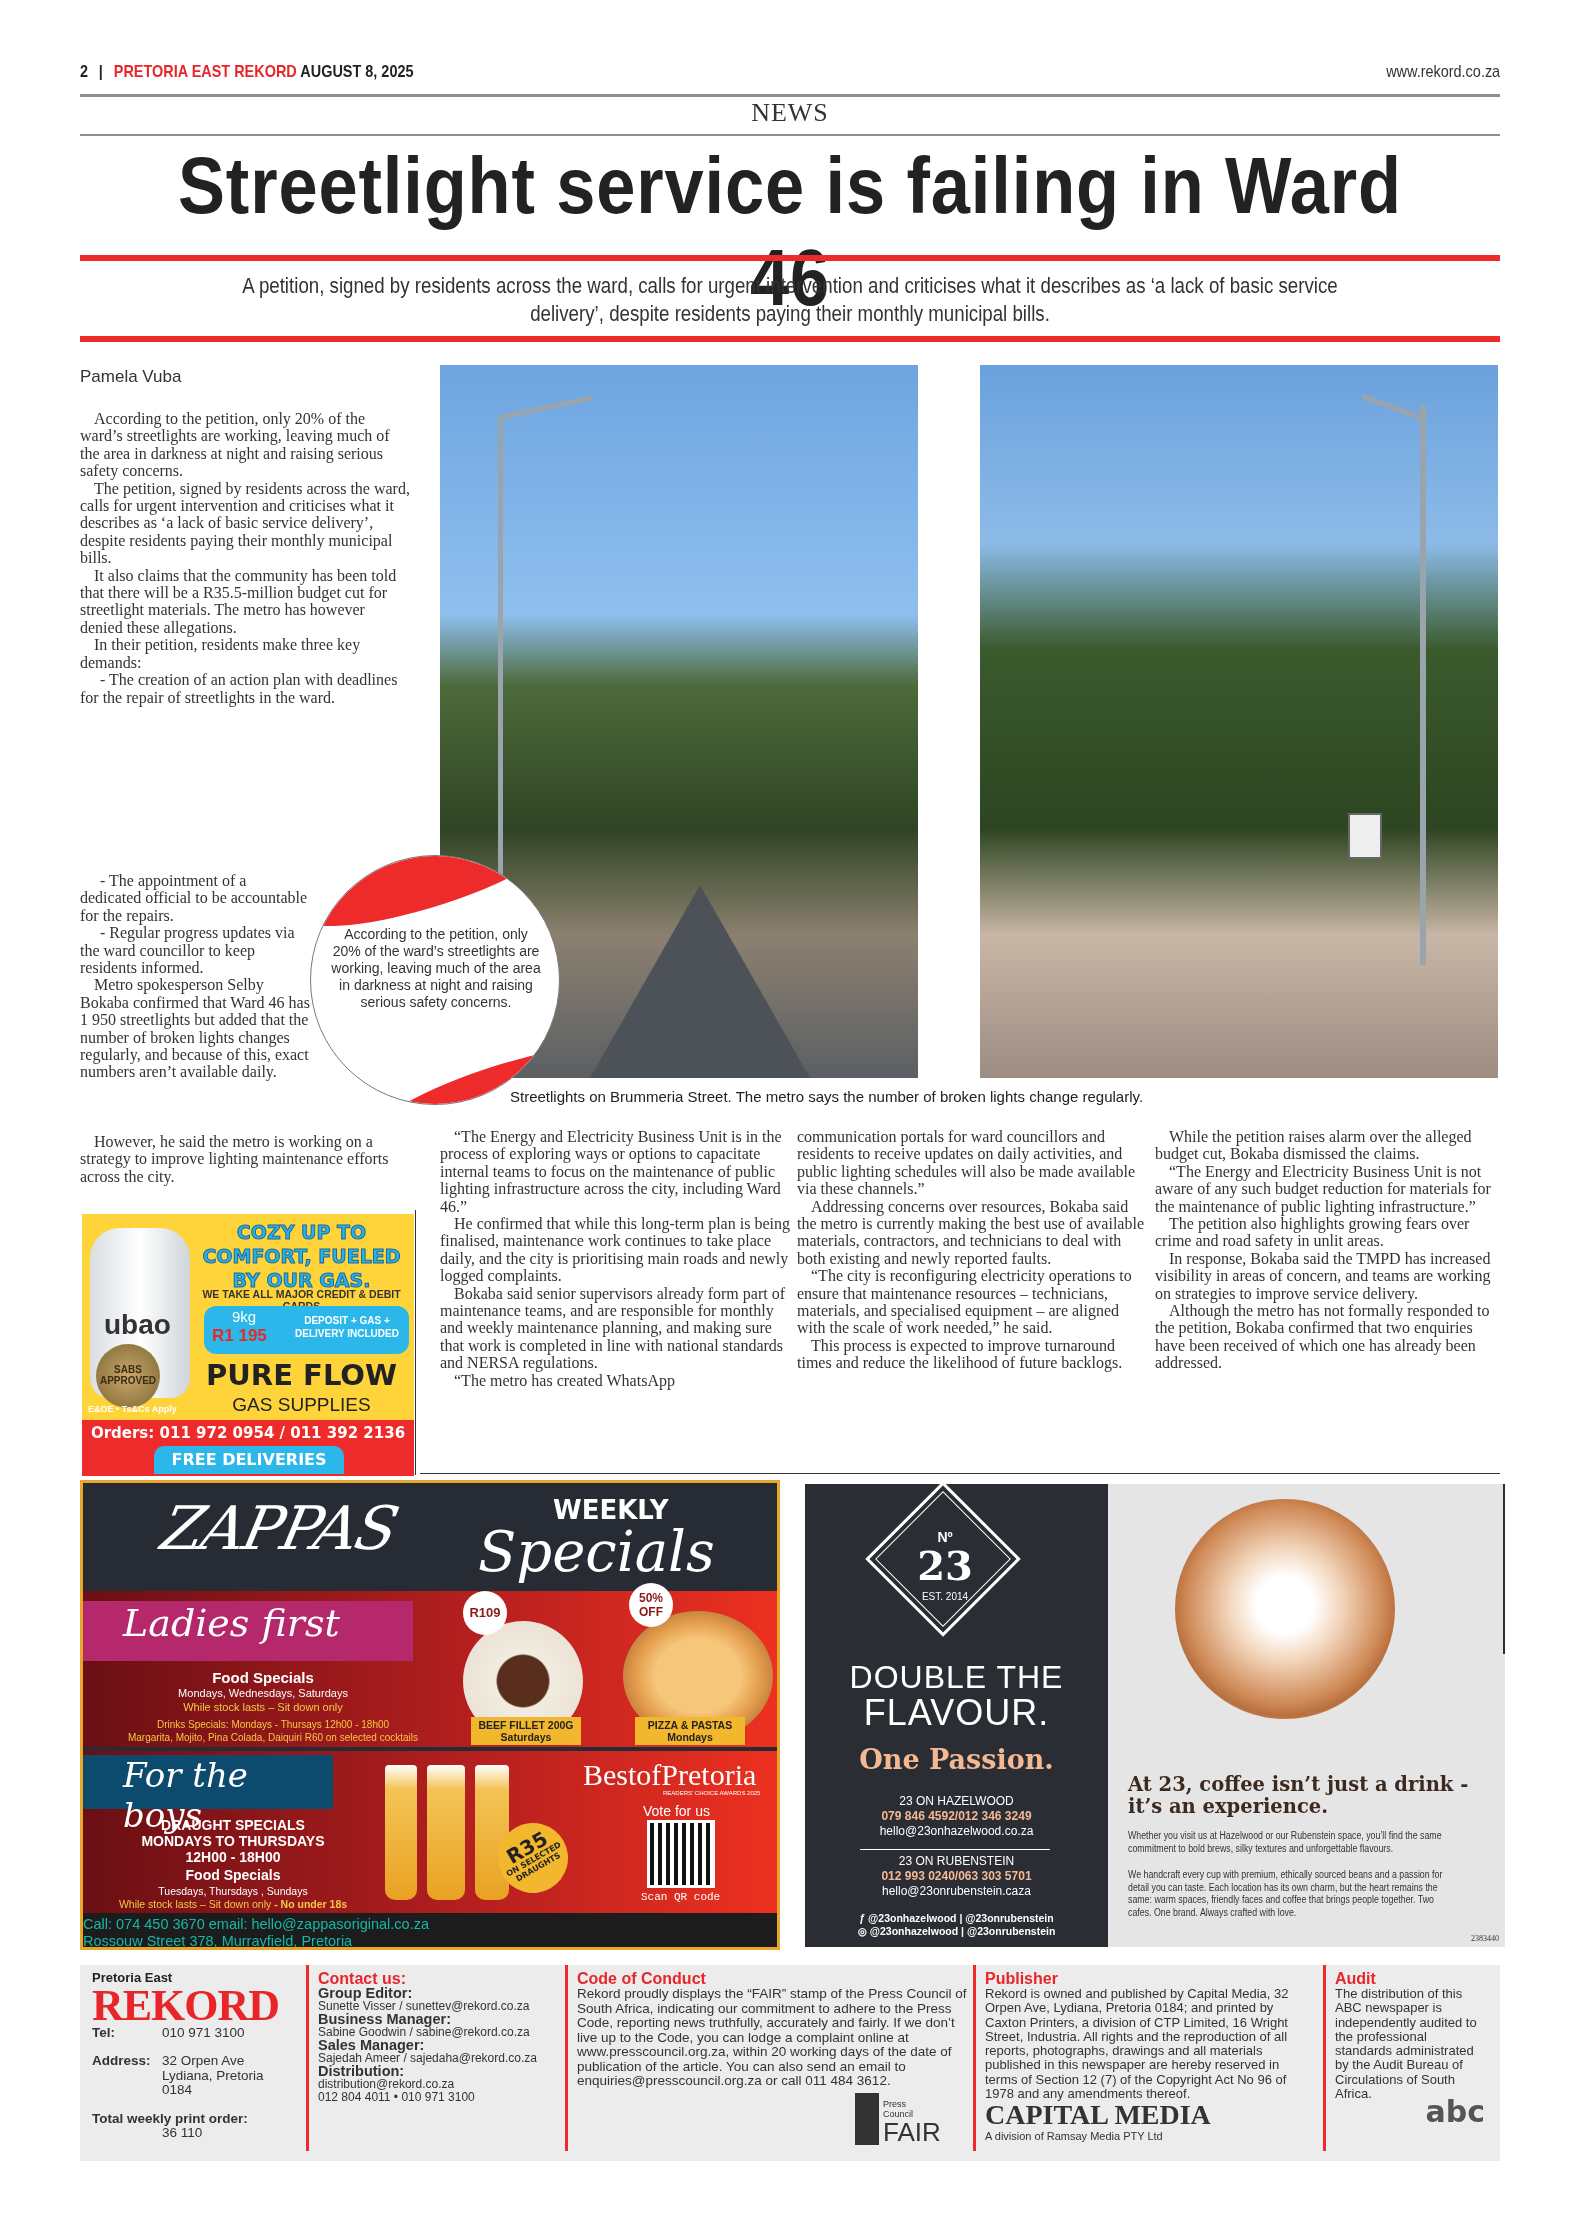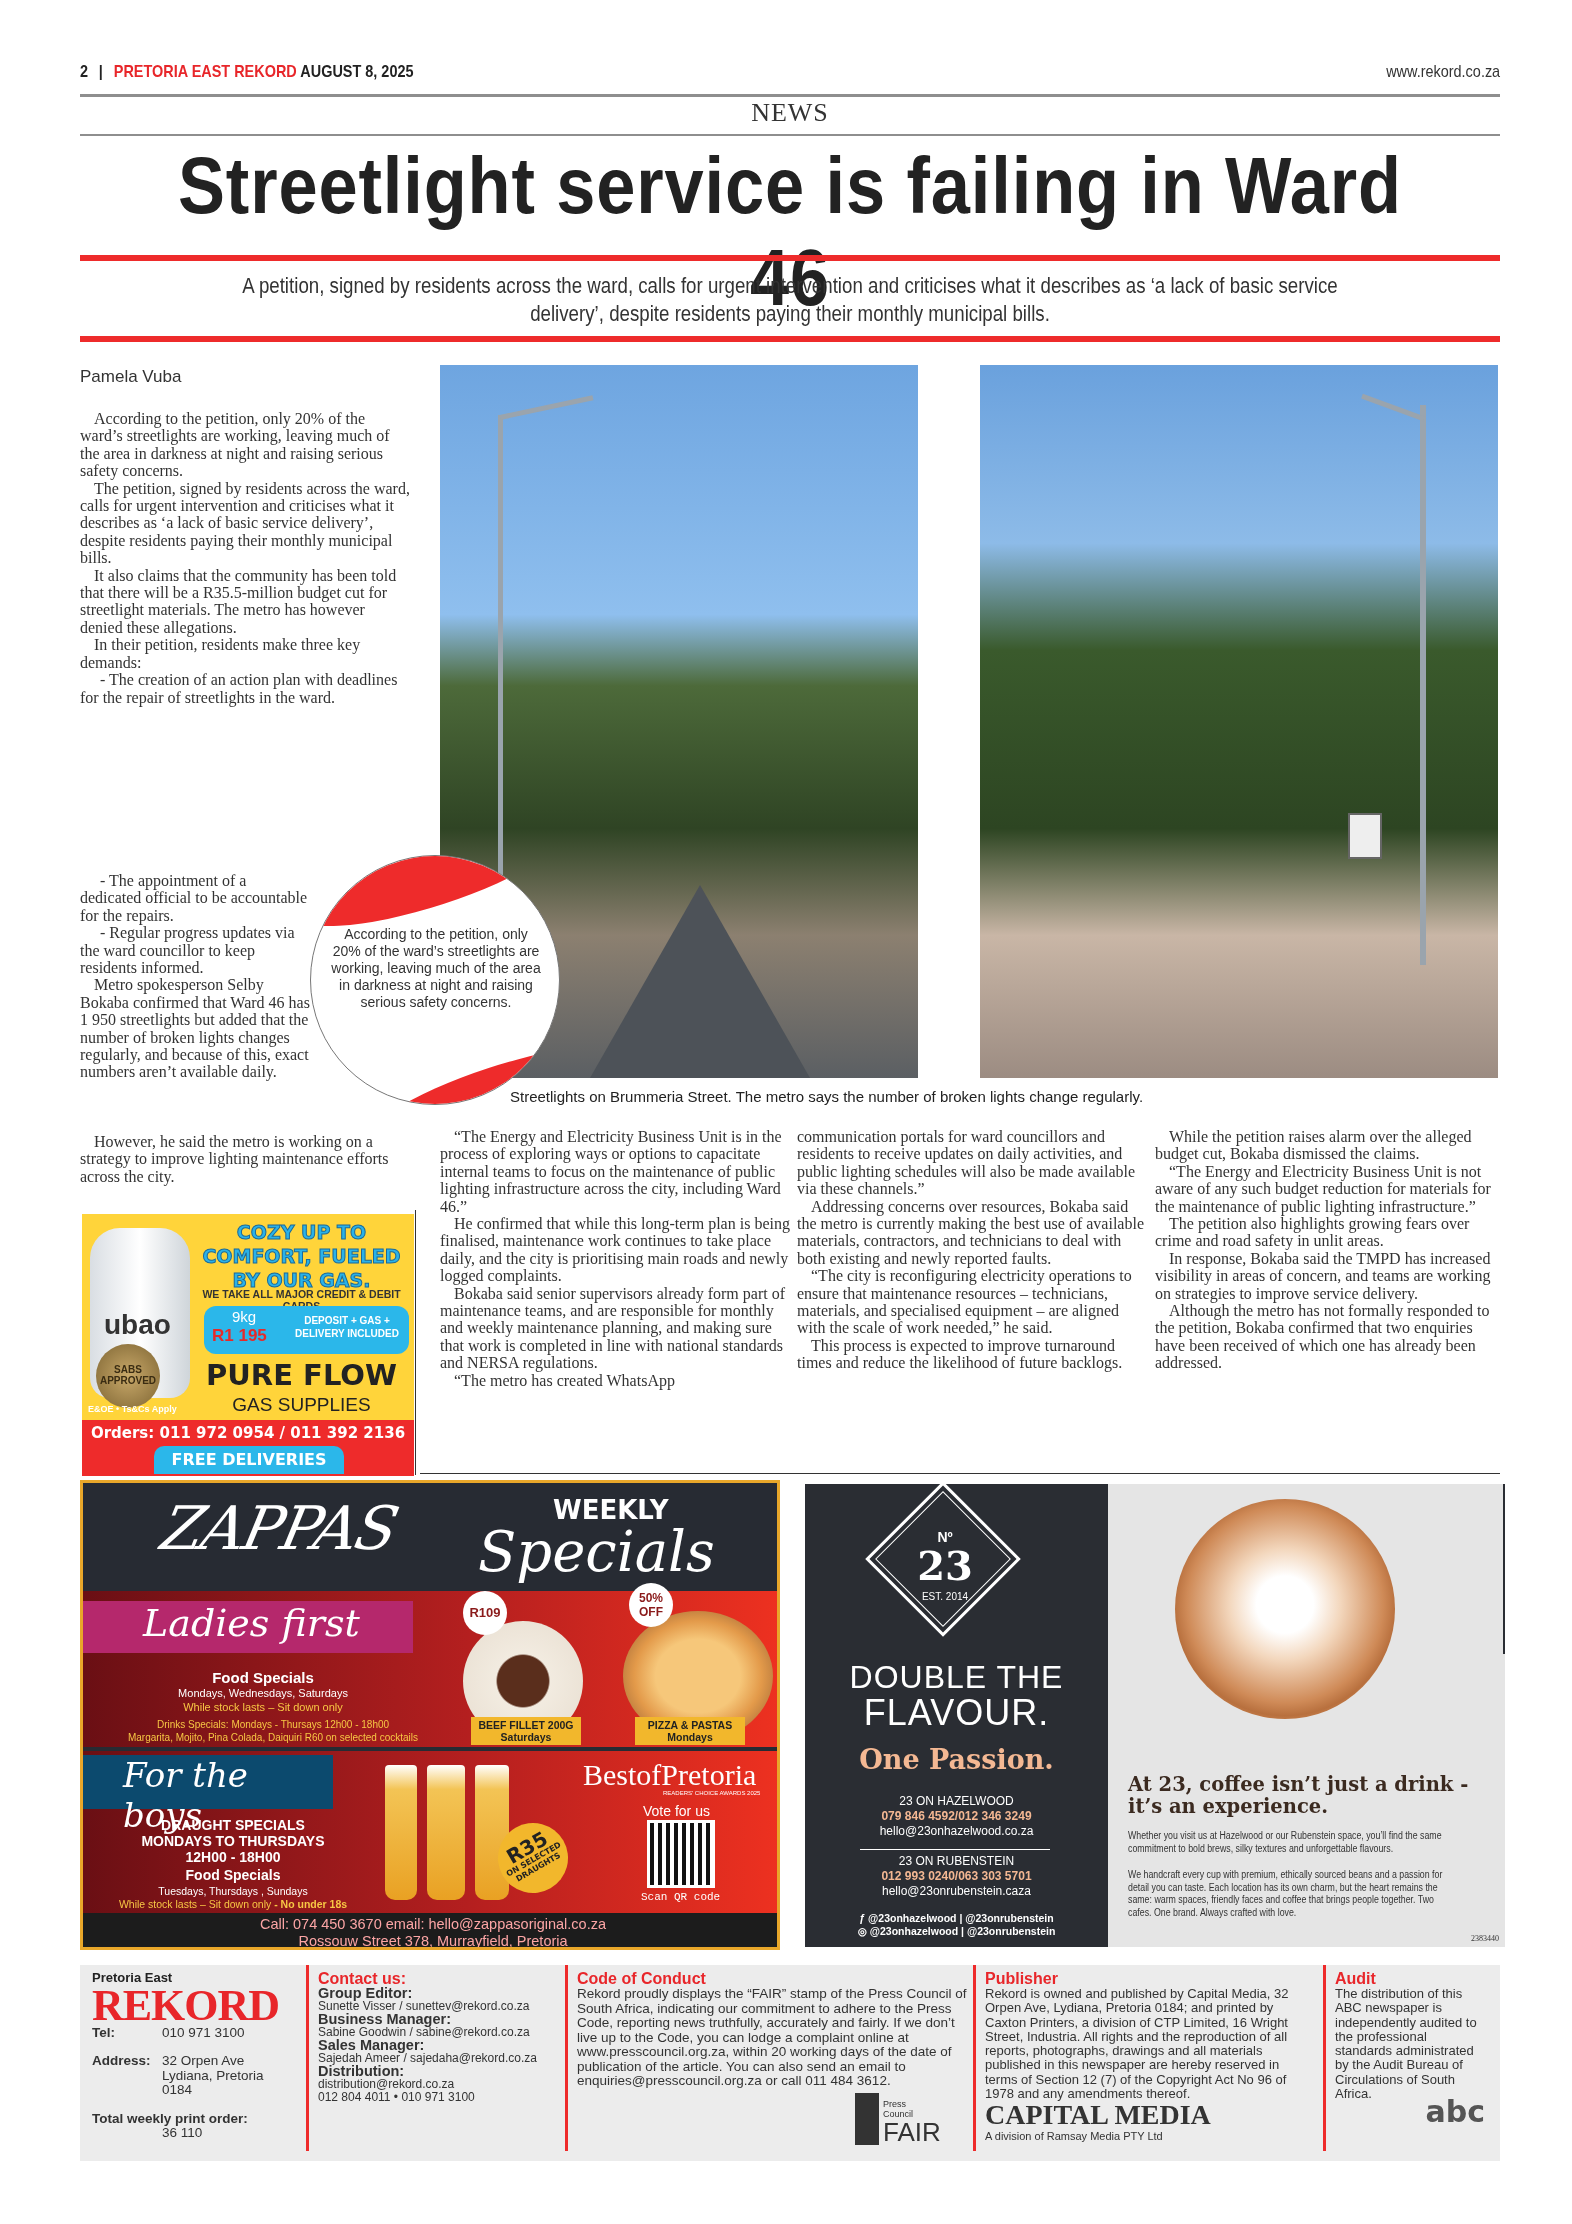--- a/index.html
+++ b/index.html
@@ -50,28 +50,28 @@
 .gas .ord{position:absolute;left:0;top:206px;width:332px;height:56px;background:#ee2b2b}
 .gas .ordt{position:absolute;left:0;top:210px;width:332px;text-align:center;font-family:"DejaVu Sans",sans-serif;font-weight:bold;font-size:15px;color:#fff}
 .gas .fd{position:absolute;left:72px;top:232px;width:190px;height:28px;border-radius:10px 10px 0 0;background:#2bb7ea;color:#fff;font-family:"DejaVu Sans",sans-serif;font-weight:bold;font-size:16px;text-align:center;line-height:28px}
 
 .zap{left:80px;top:1480px;width:700px;height:470px;border:3px solid #e9a72a;background:#272b33;overflow:hidden}
 .zap .logo{position:absolute;left:80px;top:10px;font-family:"DejaVu Serif",serif;font-style:italic;font-size:60px;color:#fff;transform:skewX(-12deg);letter-spacing:-2px}
 .zap .wk{position:absolute;left:470px;top:12px;font-family:"DejaVu Sans",sans-serif;font-weight:bold;font-size:26px;color:#fff}
 .zap .spec{position:absolute;left:395px;top:36px;font-family:"DejaVu Serif",serif;font-style:italic;font-size:56px;color:#fff}
 .zap .band1{position:absolute;left:0;top:108px;width:700px;height:156px;background:linear-gradient(90deg,#6a0f14,#b41f1f 55%,#ee3120)}
 .zap .band2{position:absolute;left:0;top:268px;width:700px;height:162px;background:linear-gradient(90deg,#6a0f14,#b41f1f 55%,#ee3120)}
-.zap .lf{position:absolute;left:0;top:118px;width:330px;height:52px;background:#b5286c;color:#fff;font-family:"DejaVu Serif",serif;font-style:italic;font-size:38px;padding-left:60px}
+.zap .lf{position:absolute;left:0;top:118px;width:330px;height:60px;background:#b5286c;color:#fff;font-family:"DejaVu Serif",serif;font-style:italic;font-size:38px;padding-left:40px}
 .zap .ftb{position:absolute;left:0;top:272px;width:250px;height:54px;background:#0c4a6e;color:#fff;font-family:"DejaVu Serif",serif;font-style:italic;font-size:34px;padding-left:40px}
 .zap .cen{position:absolute;text-align:center;font-family:"Liberation Sans",sans-serif;color:#fff}
 .zap .yel{color:#f7c744}
 .zap .plate{position:absolute;border-radius:50%}
 .zap .tag{position:absolute;background:#f2b72c;color:#222;font-family:"Liberation Sans",sans-serif;font-weight:bold;font-size:10.5px;text-align:center;line-height:12px;padding:2px 4px}
 .zap .badge{position:absolute;width:44px;height:44px;border-radius:50%;background:#fff;color:#8a1a1a;font-family:"Liberation Sans",sans-serif;font-weight:bold;font-size:13px;text-align:center;line-height:14px;display:flex;align-items:center;justify-content:center}
-.zap .foot{position:absolute;left:0;top:430px;width:700px;height:40px;background:#1c1c1c;color:#fca5a5;text-align:center;font-family:"Liberation Sans",sans-serif;font-size:14.5px;line-height:17px;padding-top:3px}
+.zap .foot{position:absolute;left:0;top:430px;width:700px;height:40px;background:#1c1c1c;color:#14b8a6;font-family:"Liberation Sans",sans-serif;font-size:14.5px;line-height:17px;padding-top:3px}
 .zap .r35{position:absolute;left:415px;top:340px;width:70px;height:70px;border-radius:50%;background:#f2b72c;color:#222;font-family:"DejaVu Sans",sans-serif;font-weight:bold;font-size:20px;text-align:center;transform:rotate(-30deg);line-height:18px;padding-top:14px}
 .zap .r35 small{font-size:8px;display:block;line-height:9px}
 .zap .glass{position:absolute;background:linear-gradient(180deg,#fff 0%,#f3c455 18%,#e9a123 100%);border-radius:4px 4px 10px 10px}
 .zap .best{position:absolute;left:500px;top:275px;font-family:"Liberation Serif",serif;font-size:30px;color:#fff}
 .zap .rca{position:absolute;left:580px;top:307px;font-family:"Liberation Sans",sans-serif;font-size:6px;color:#fff}
 .zap .vote{position:absolute;left:560px;top:320px;font-family:"Liberation Sans",sans-serif;font-size:14px;color:#fff}
 .zap .qr{position:absolute;left:567px;top:340px;width:62px;height:62px;background:repeating-linear-gradient(90deg,#111 0 4px,#fff 4px 8px),#fff;outline:3px solid #fff}
 .zap .scan{position:absolute;left:558px;top:408px;font-family:Liberation Mono, monospace;font-size:11px;color:#fff}
 
 .cof{left:805px;top:1484px;width:700px;height:463px;background:#e5e5e5;overflow:hidden}

